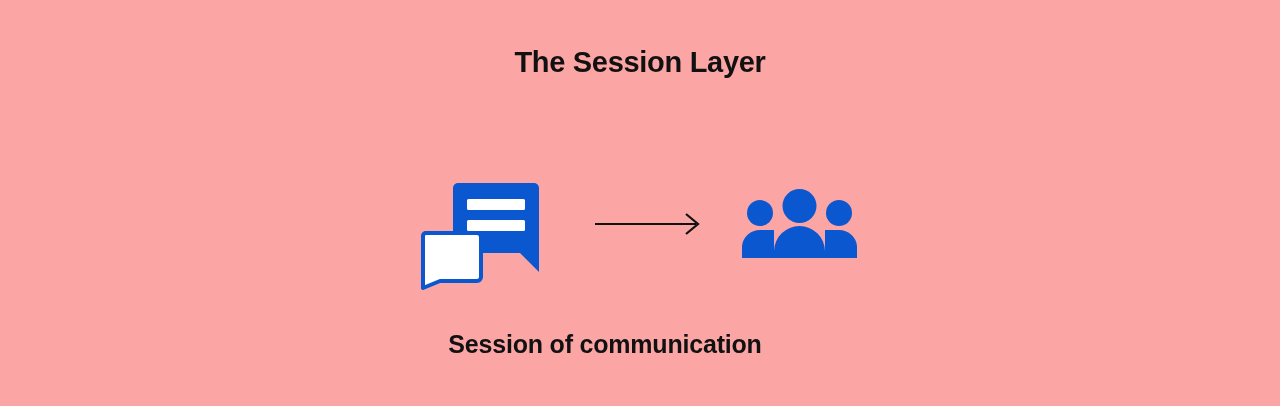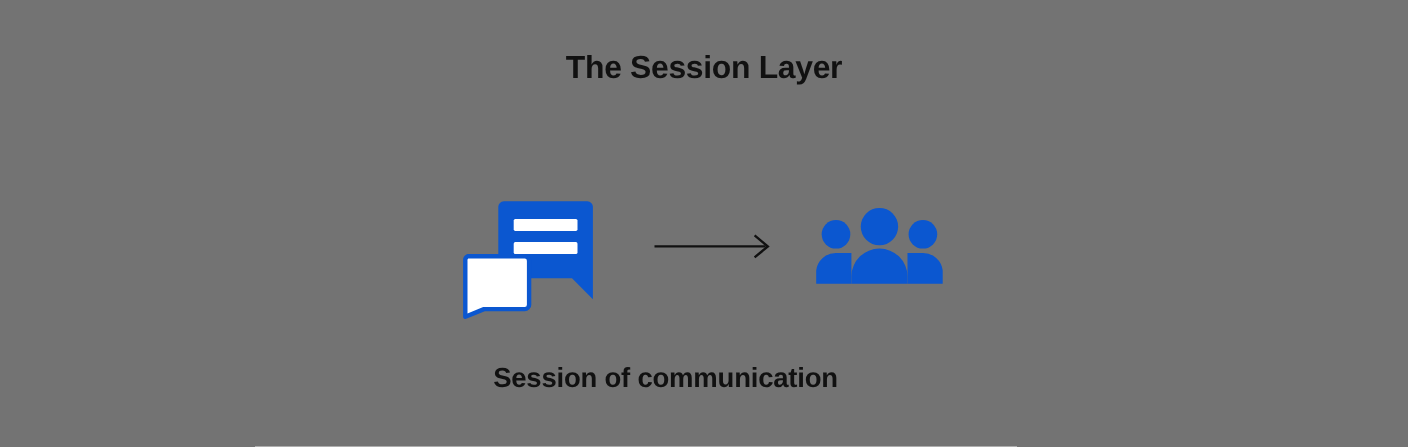--- a/index.html
+++ b/index.html
@@ -11,21 +11,21 @@
     width: 1280px;
     height: 406px;
     background: #ffffff;
     font-family: "Liberation Sans", sans-serif;
     overflow: hidden;
   }
   .slide {
     position: relative;
     width: 1280px;
     height: 406px;
-    background: #737373;
+    background: #fca5a5;
     text-decoration: underline;
   }
   .slide-title {
     position: absolute;
     left: 0;
     top: 44px;
     width: 1280px;
     text-align: center;
     font-size: 29px;
     font-weight: bold;

